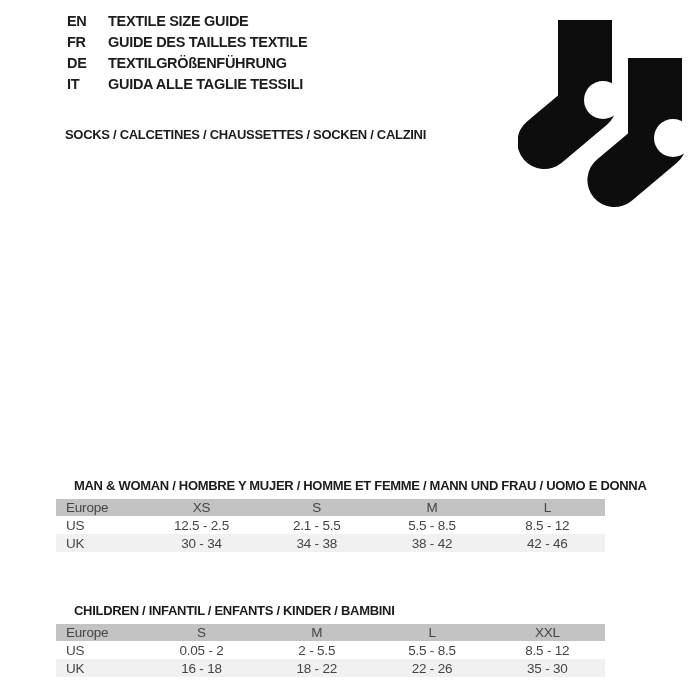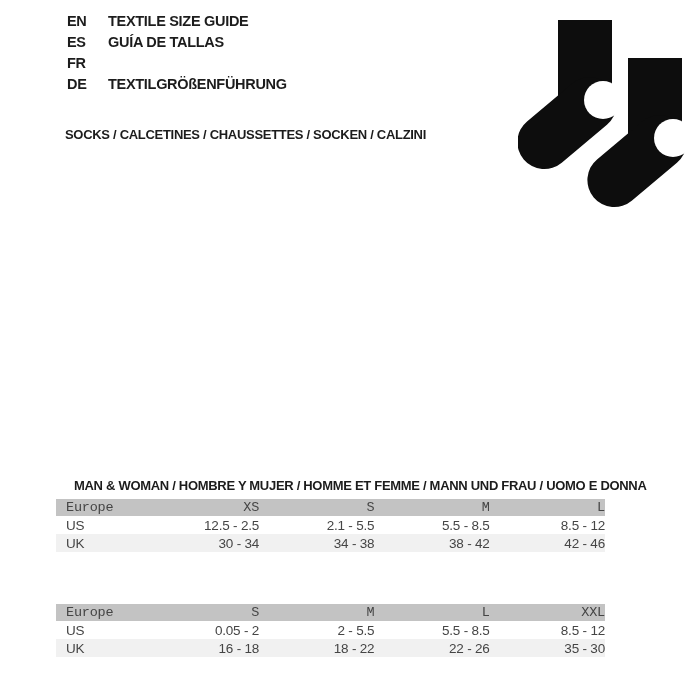--- a/index.html
+++ b/index.html
@@ -49,46 +49,47 @@
     margin: 0 0 6px 9px; white-space: nowrap; padding-left: 9px;
   }
   table {
     width: 549px; border-collapse: collapse; table-layout: fixed;
     font-size: 13.5px; color: var(--table-text); letter-spacing: -0.2px;
   }
   col.c-label { width: 16%; }
   col.c-size { width: 21%; }
   th, td {
     height: 18px; padding: 0; font-weight: 400;
-    text-align: right; white-space: nowrap; overflow: hidden;
+    text-align: center; white-space: nowrap; overflow: hidden;
   }
-  thead th { background: var(--header-row-bg); height: 17px; font-family: Liberation Mono, monospace; }
+  thead th { background: var(--header-row-bg); height: 17px; }
   th.lbl, td.lbl { text-align: left; padding-left: 10px; }
   tbody tr:nth-child(2) td { background: var(--alt-row-bg); }
 </style>
 </head>
 <body>
 
 <div class="page">
 
   <div class="langs" id="langs">
       <div class="lang-row">
         <span class="lang-code">EN</span>
         <span class="lang-label">TEXTILE SIZE GUIDE</span>
       </div>
       <div class="lang-row">
-        <span class="lang-code">ES</span>
-        <span class="lang-label">GUÍA DE TALLAS</span>
-      </div>
-      <div class="lang-row">
         <span class="lang-code">FR</span>
+        <span class="lang-label">GUIDE DES TAILLES TEXTILE</span>
       </div>
       <div class="lang-row">
         <span class="lang-code">DE</span>
         <span class="lang-label">TEXTILGRÖßENFÜHRUNG</span>
+      </div>
+      <div class="lang-row">
+        <span class="lang-code">IT</span>
+        <span class="lang-label">GUIDA ALLE TAGLIE TESSILI</span>
       </div>
     </div>
 
   <div class="category">SOCKS / CALCETINES / CHAUSSETTES / SOCKEN / CALZINI</div>
 
   <div class="icon-wrap">
     <svg viewBox="0 0 180 190" width="180" height="190">
       <defs>
         <g id="sock">
           <rect x="40" y="0" width="54" height="95"></rect>
@@ -133,20 +134,21 @@
             <td>30 - 34</td>
             <td>34 - 38</td>
             <td>38 - 42</td>
             <td>42 - 46</td>
           </tr>
         </tbody>
     </table>
   </section>
 
   <section class="size-section t2">
+    <h2 class="tbl-title">CHILDREN / INFANTIL / ENFANTS / KINDER / BAMBINI</h2>
     <table>
       <colgroup>
         <col class="c-label">
           <col class="c-size">
           <col class="c-size">
           <col class="c-size">
           <col class="c-size">
       </colgroup>
       <thead>
           <tr>

